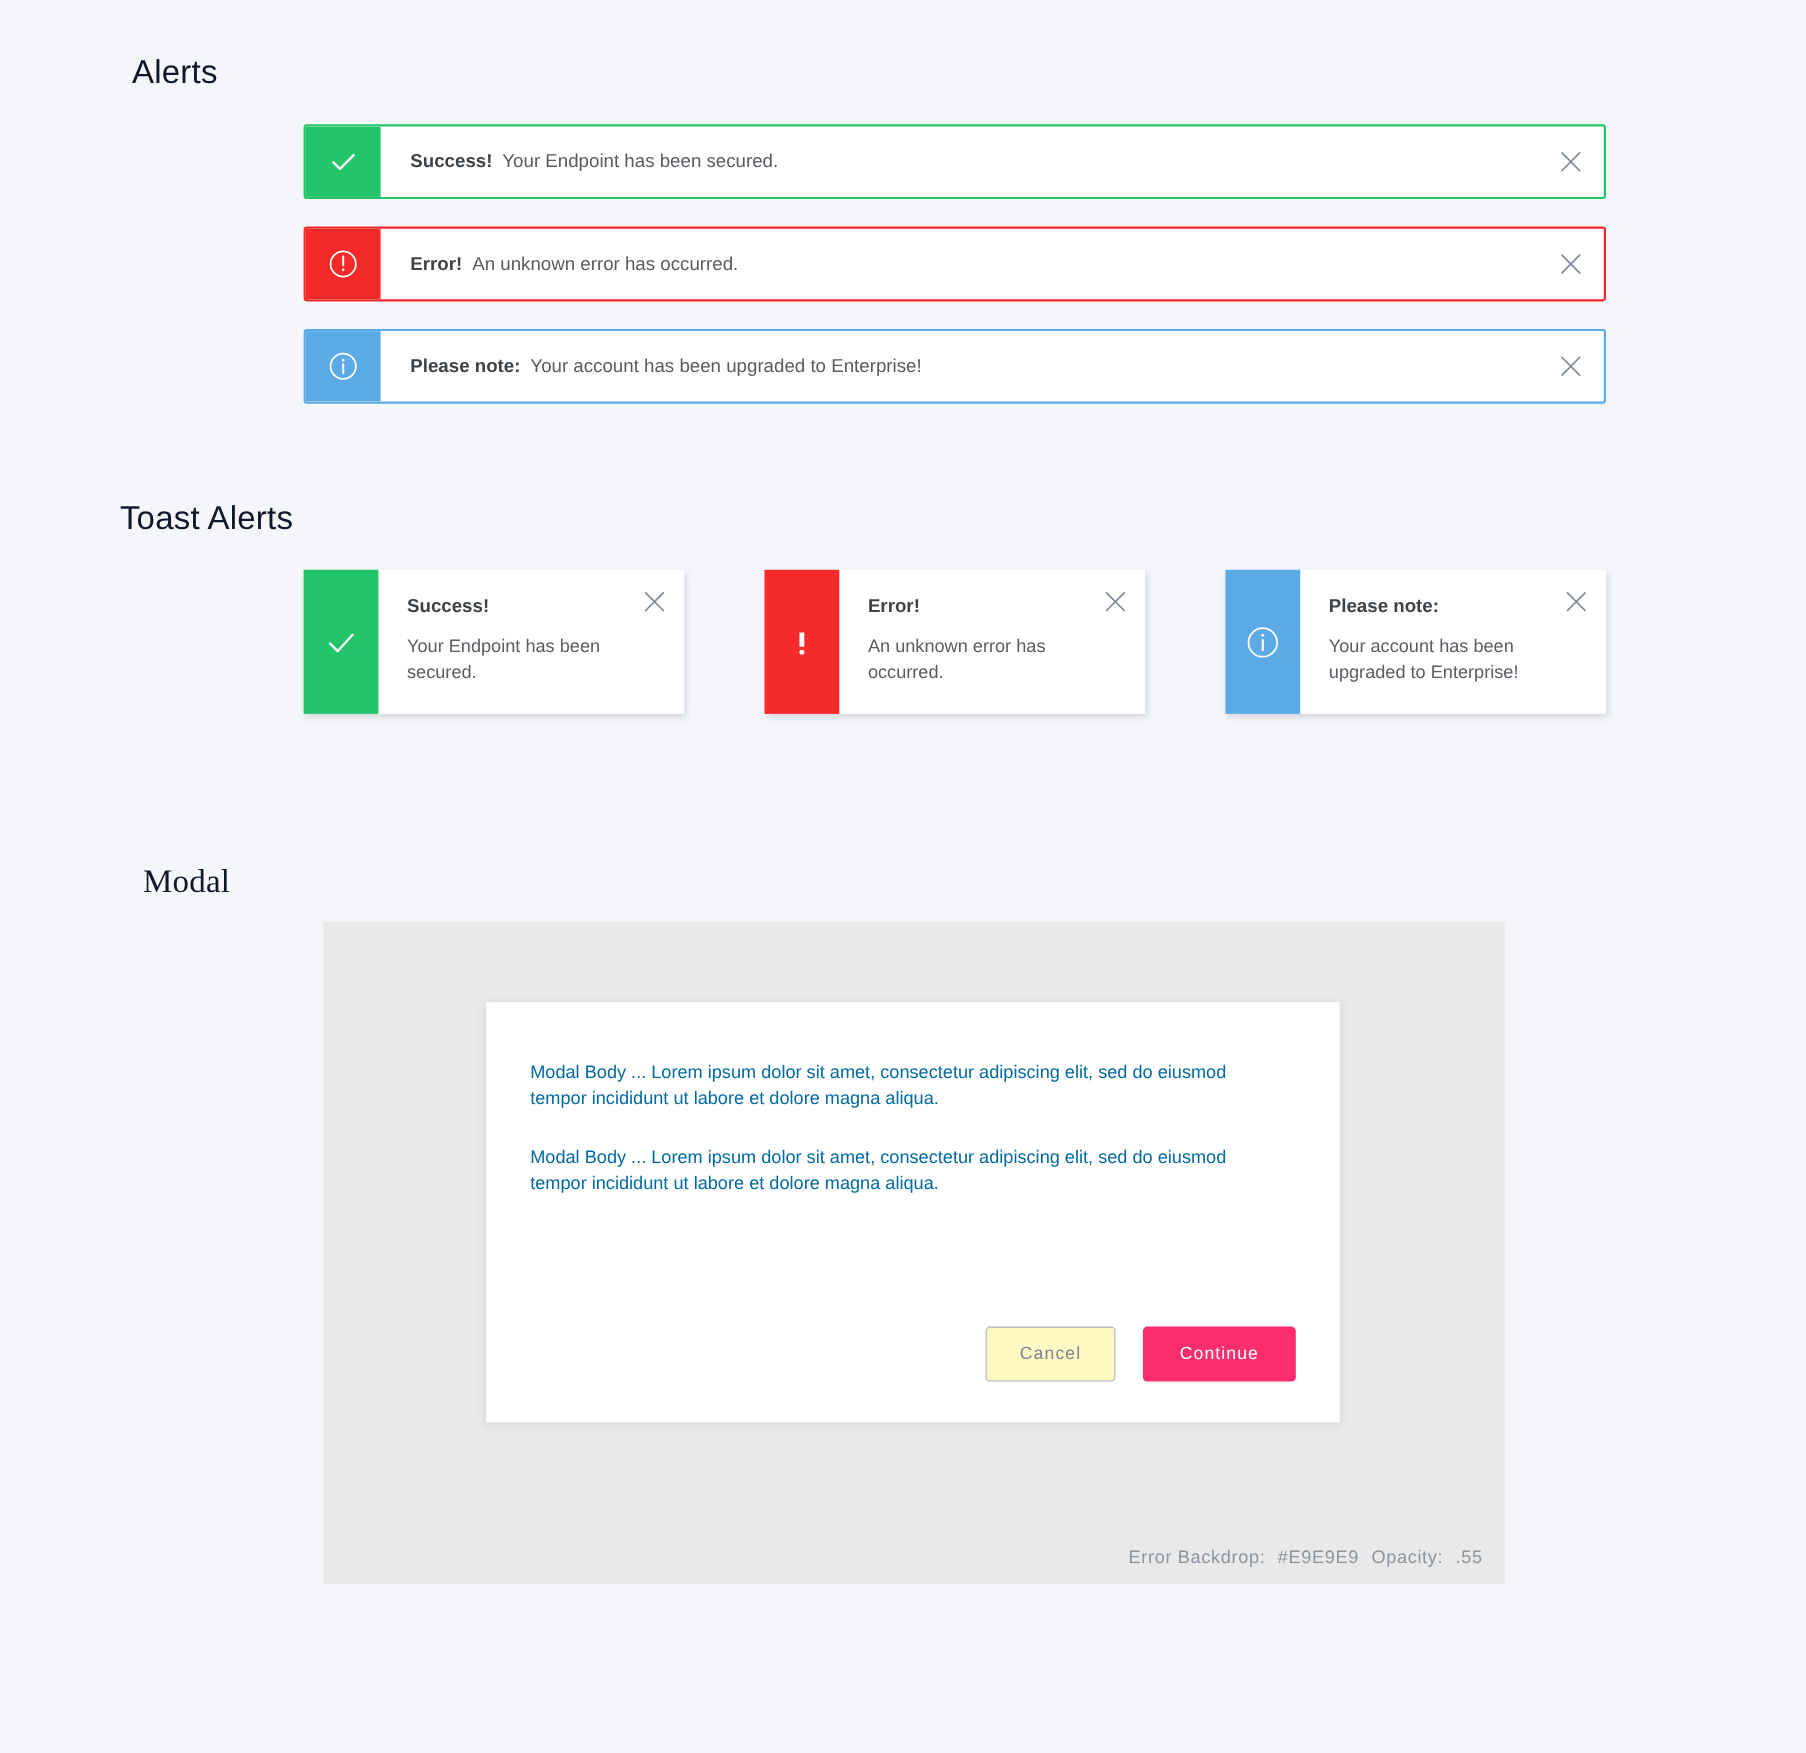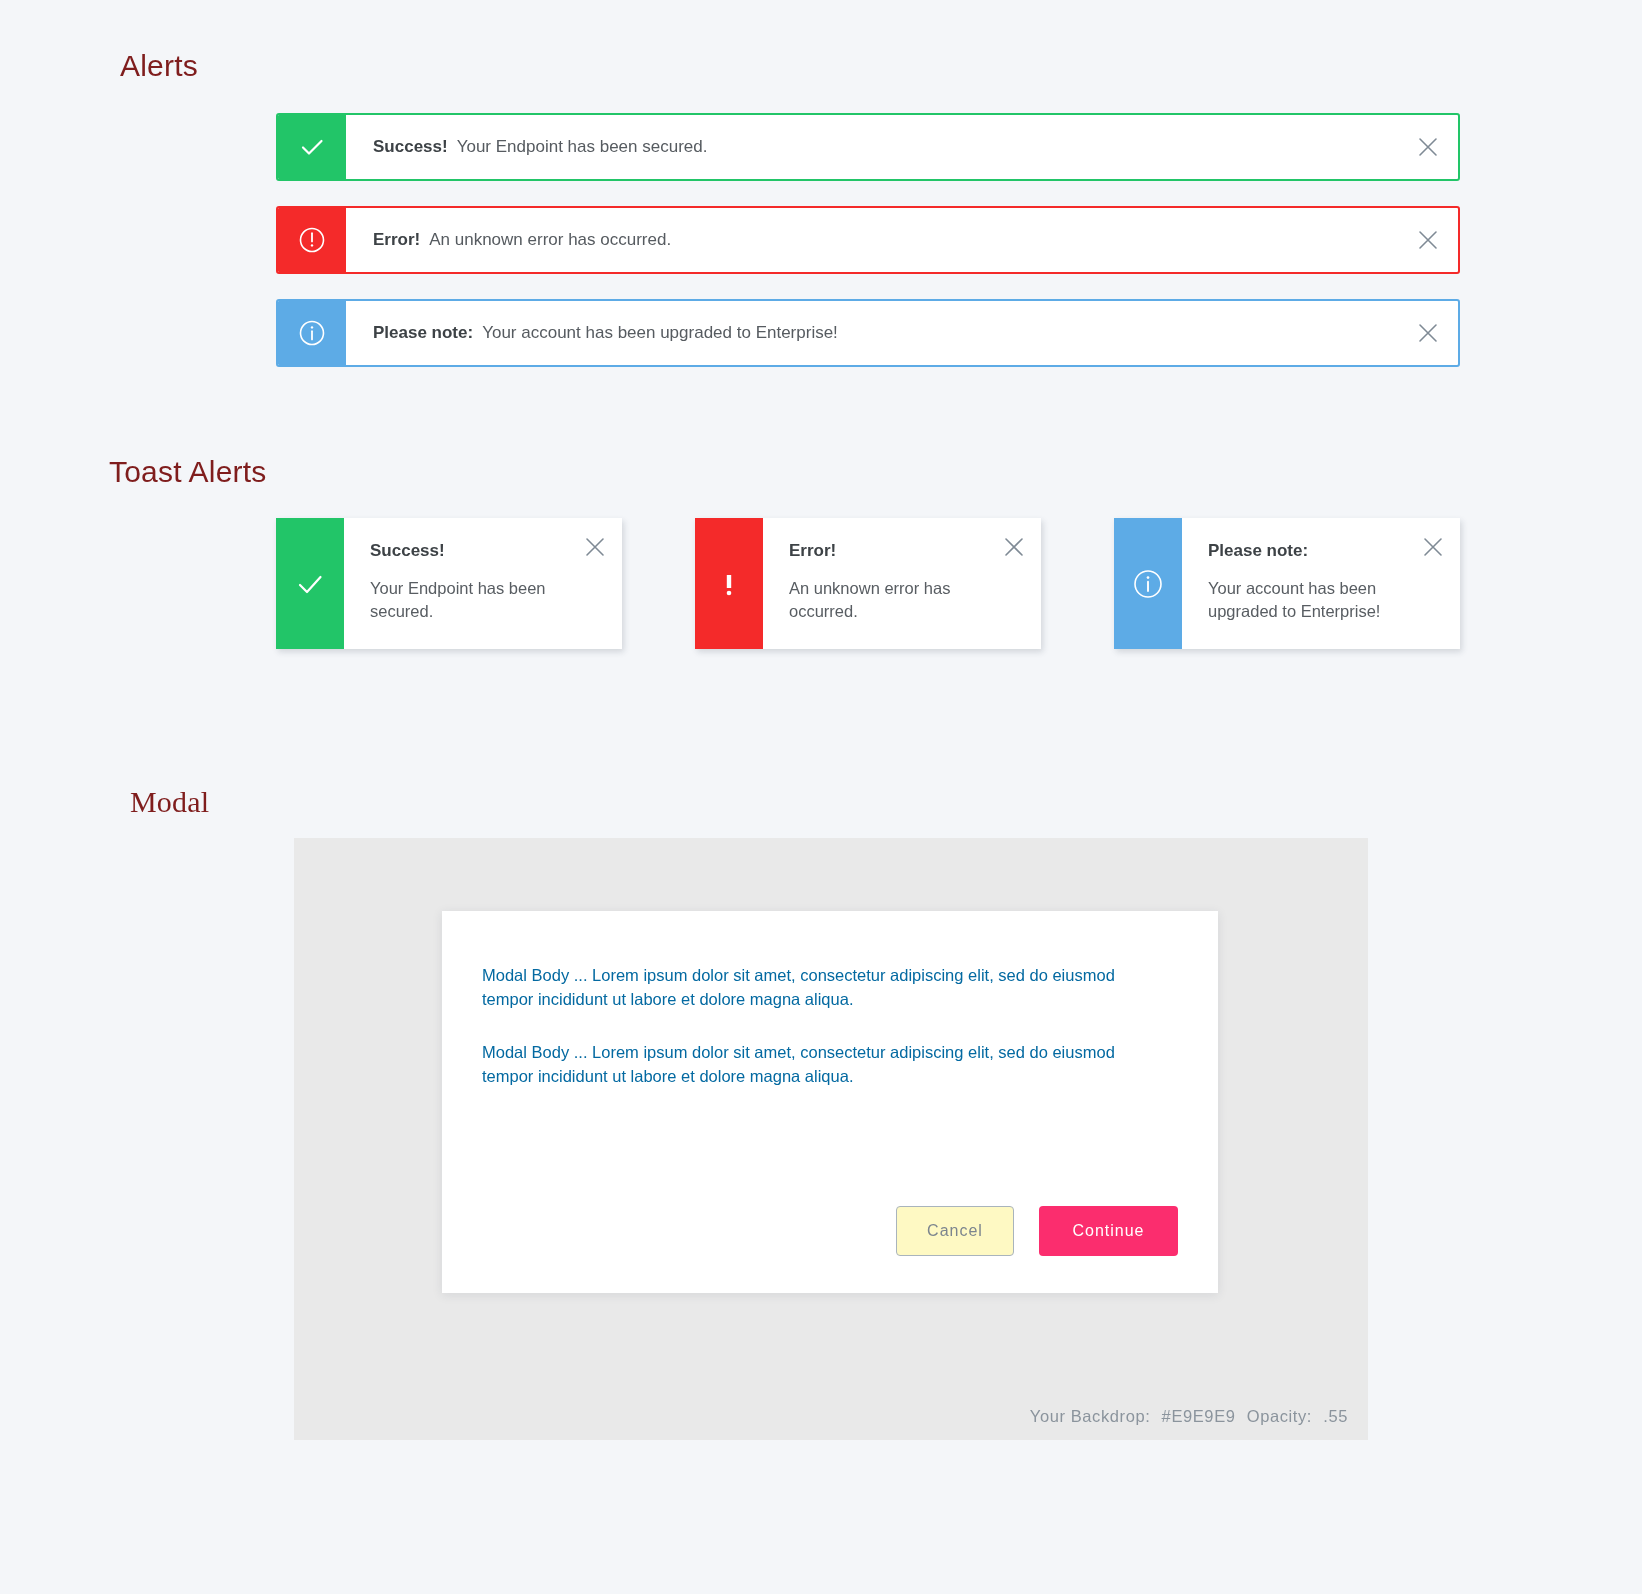--- a/index.html
+++ b/index.html
@@ -12,21 +12,21 @@
     background: #f4f6f9;
     font-family: "Liberation Sans", sans-serif;
     color: #4a4f55;
     overflow: hidden;
     position: relative;
   }
 
   .section-heading {
     font-size: 30px;
     font-weight: 400;
-    color: #7f1d1d;
+    color: #0f172a;
     letter-spacing: .2px;
   }
 
   
   #alerts-heading { position: absolute; left: 120px; top: 24px; }
 
   .alerts-stack {
     position: absolute;
     left: 276px;
     top: 113px;
@@ -344,18 +344,18 @@
     <p class="modal-paragraph">Modal Body ... Lorem ipsum dolor sit amet, consectetur adipiscing elit, sed do eiusmod tempor incididunt ut labore et dolore magna aliqua.</p>
     <p class="modal-paragraph">Modal Body ... Lorem ipsum dolor sit amet, consectetur adipiscing elit, sed do eiusmod tempor incididunt ut labore et dolore magna aliqua.</p>
 
     <div class="modal-actions">
       <button class="btn btn-cancel">Cancel</button>
       <button class="btn btn-continue">Continue</button>
     </div>
   </div>
 
   <div class="backdrop-caption">
-    <span>Your Backdrop:</span>
+    <span>Error Backdrop:</span>
     <span>#E9E9E9</span>
     <span>Opacity:</span>
     <span>.55</span>
   </div>
 </div>
 
 </body></html>

